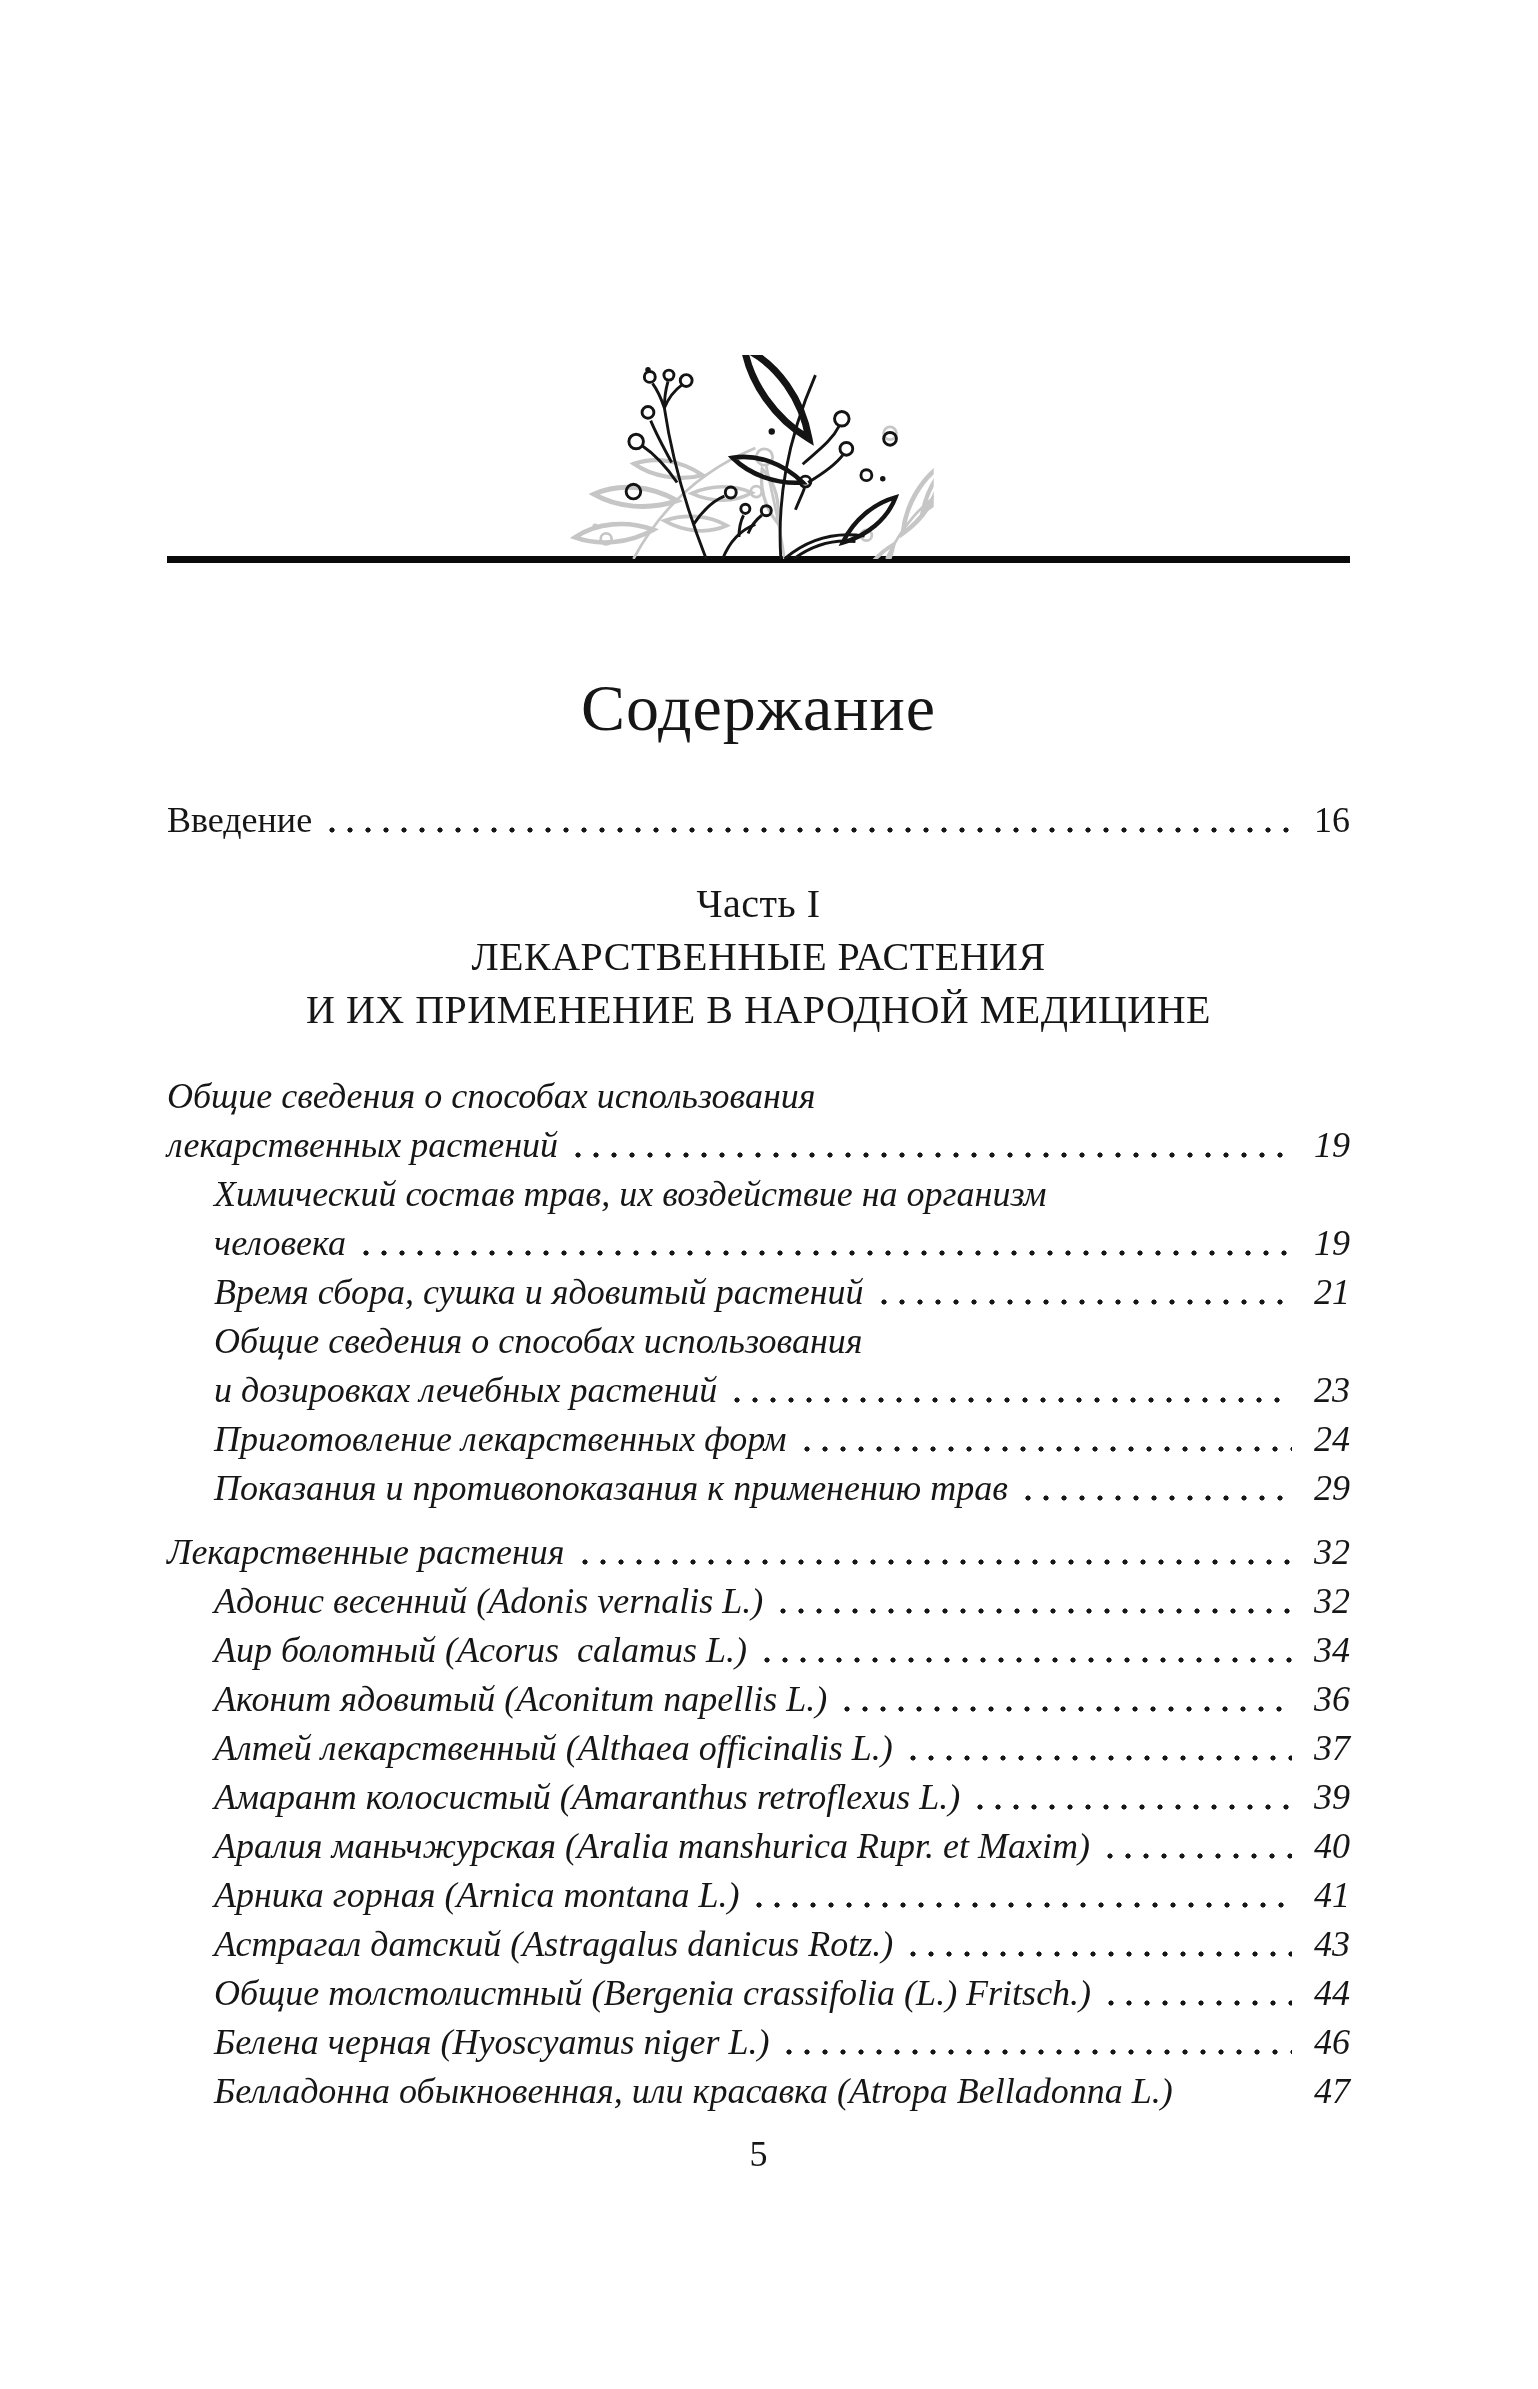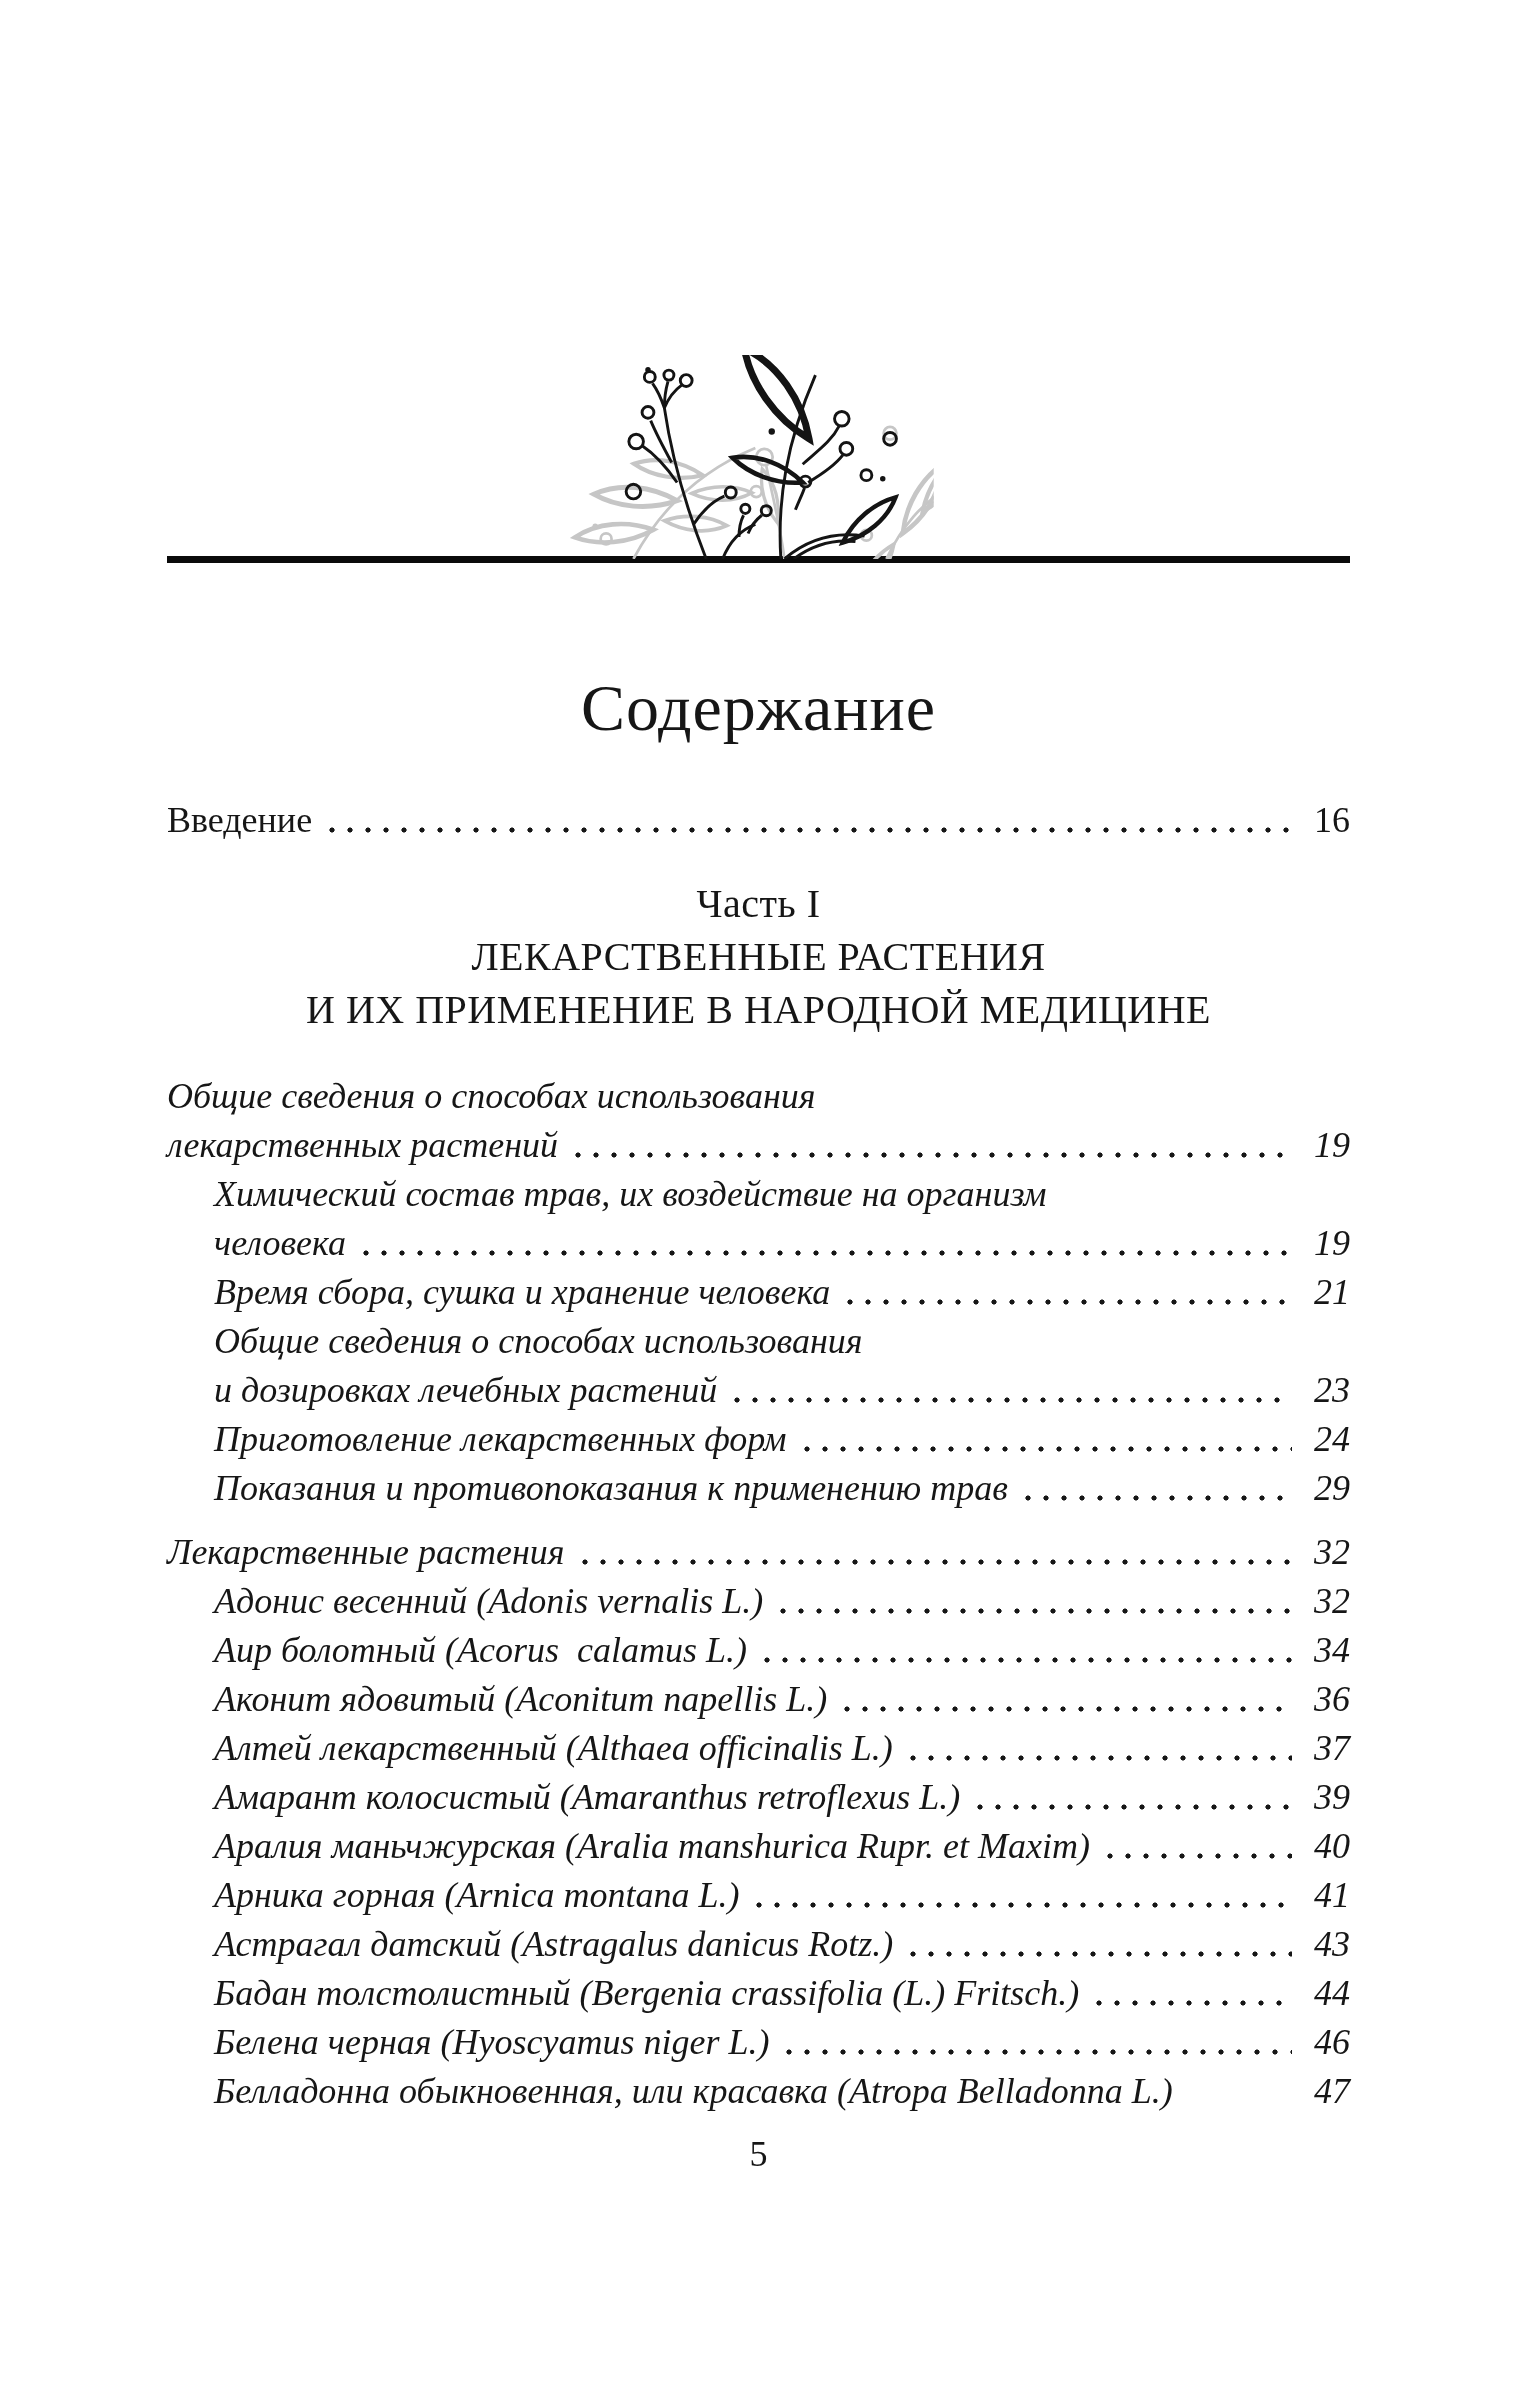--- a/index.html
+++ b/index.html
@@ -187,21 +187,21 @@
         <div class="row ind1">
     <span class="txt">Химический состав трав, их воздействие на организм</span>
 
   </div>
         <div class="row ind1">
     <span class="txt">человека</span>
     <span class="dots"></span>
     <span class="num">19</span>
   </div>
         <div class="row ind1">
-    <span class="txt">Время сбора, сушка и хранение человека</span>
+    <span class="txt">Время сбора, сушка и ядовитый растений</span>
     <span class="dots"></span>
     <span class="num">21</span>
   </div>
         <div class="row ind1">
     <span class="txt">Общие сведения о способах использования</span>
 
   </div>
         <div class="row ind1">
     <span class="txt">и дозировках лечебных растений</span>
     <span class="dots"></span>
@@ -256,21 +256,21 @@
     <span class="txt">Арника горная (Arnica montana L.)</span>
     <span class="dots"></span>
     <span class="num">41</span>
   </div>
         <div class="row ind1">
     <span class="txt">Астрагал датский (Astragalus danicus Rotz.)</span>
     <span class="dots"></span>
     <span class="num">43</span>
   </div>
         <div class="row ind1">
-    <span class="txt">Бадан толстолистный (Bergenia crassifolia (L.) Fritsch.)</span>
+    <span class="txt">Общие толстолистный (Bergenia crassifolia (L.) Fritsch.)</span>
     <span class="dots"></span>
     <span class="num">44</span>
   </div>
         <div class="row ind1">
     <span class="txt">Белена черная (Hyoscyamus niger L.)</span>
     <span class="dots"></span>
     <span class="num">46</span>
   </div>
         <div class="row ind1">
     <span class="txt">Белладонна обыкновенная, или красавка (Atropa Belladonna L.)</span>

